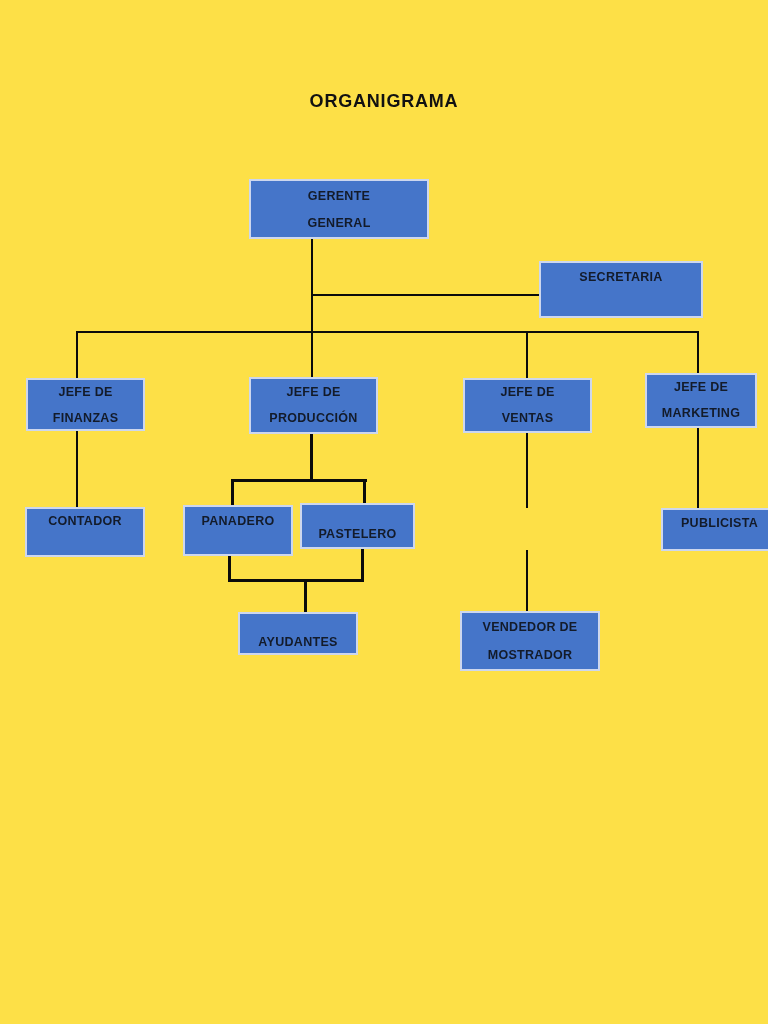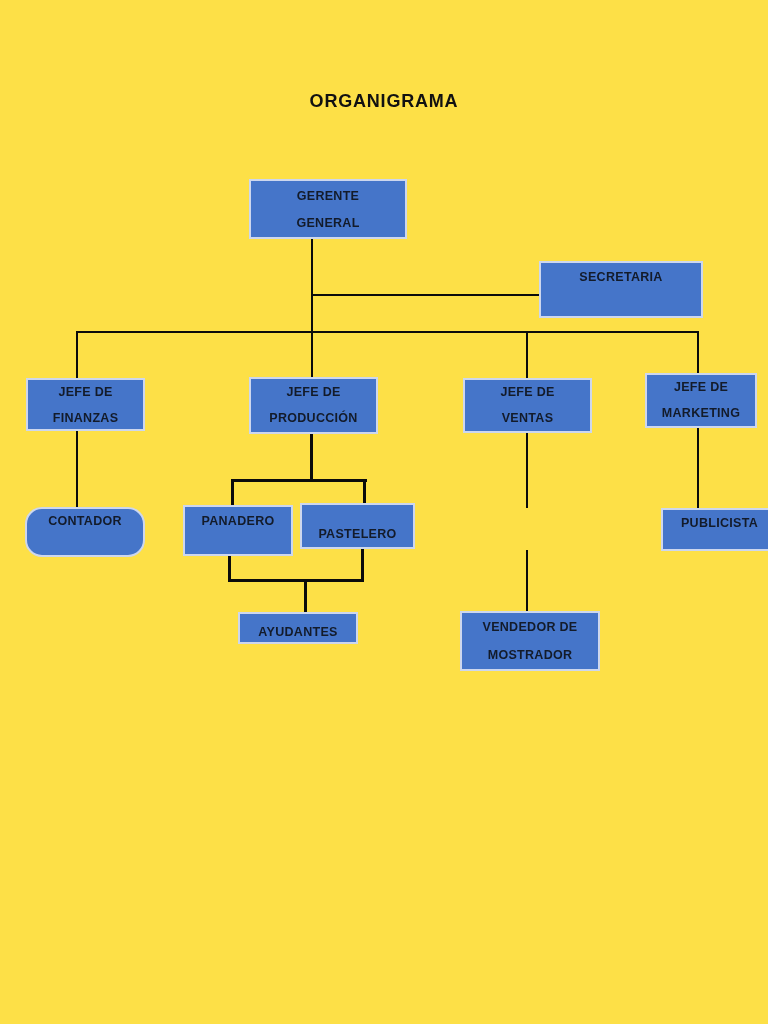--- a/index.html
+++ b/index.html
@@ -60,21 +60,21 @@
   <div class="line" style="left:231px;top:479px;width:3px;height:26px;"></div>
   <div class="line" style="left:363px;top:479px;width:3px;height:24px;"></div>
   <div class="line" style="left:228px;top:549px;width:3px;height:33px;"></div>
   <div class="line" style="left:361px;top:549px;width:3px;height:33px;"></div>
   <div class="line" style="left:228px;top:579px;width:136px;height:3px;"></div>
   <div class="line" style="left:304px;top:581px;width:3px;height:31px;"></div>
   <div class="line" style="left:526px;top:433px;width:2px;height:75px;"></div>
   <div class="line" style="left:526px;top:550px;width:2px;height:61px;"></div>
   <div class="line" style="left:697px;top:428px;width:2px;height:80px;"></div>
 
-  <div class="node" style="left:249px;top:179px;width:158px;height:60px;padding-top:7px;">
+  <div class="node" style="left:249px;top:179px;width:180px;height:60px;padding-top:7px;">
     <span class="nl">GERENTE</span>
     <span class="nl">GENERAL</span>
   </div>
 
   <div class="node" style="left:539px;top:261px;width:164px;height:57px;padding-top:6px;">
     <span class="nl">SECRETARIA</span>
   </div>
 
   <div class="node" style="left:26px;top:378px;width:119px;height:53px;padding-top:4px;row-gap:10px;">
     <span class="nl">JEFE DE</span>
@@ -89,38 +89,38 @@
   <div class="node" style="left:463px;top:378px;width:129px;height:55px;padding-top:4px;row-gap:10px;">
     <span class="nl">JEFE DE</span>
     <span class="nl">VENTAS</span>
   </div>
 
   <div class="node" style="left:645px;top:373px;width:112px;height:55px;padding-top:4px;row-gap:10px;">
     <span class="nl">JEFE DE</span>
     <span class="nl">MARKETING</span>
   </div>
 
-  <div class="node" style="left:25px;top:507px;width:120px;height:50px;padding-top:4px;border-radius:17px;">
+  <div class="node" style="left:25px;top:507px;width:120px;height:50px;padding-top:4px;">
     <span class="nl">CONTADOR</span>
   </div>
 
   <div class="node" style="left:183px;top:505px;width:110px;height:51px;padding-top:6px;">
     <span class="nl">PANADERO</span>
   </div>
 
   <div class="node" style="left:300px;top:503px;width:115px;height:46px;padding-top:21px;">
     <span class="nl">PASTELERO</span>
   </div>
 
 
   <div class="node" style="left:641px;top:508px;width:117px;height:43px;padding-top:5px;margin-left:20px;">
     <span class="nl">PUBLICISTA</span>
   </div>
 
-  <div class="node" style="left:238px;top:612px;width:120px;height:32px;padding-top:10px;">
+  <div class="node" style="left:238px;top:612px;width:120px;height:43px;padding-top:20px;">
     <span class="nl">AYUDANTES</span>
   </div>
 
   <div class="node" style="left:460px;top:611px;width:140px;height:60px;padding-top:6px;row-gap:12px;">
     <span class="nl">VENDEDOR DE</span>
     <span class="nl">MOSTRADOR</span>
   </div>
 
 </div>
 

